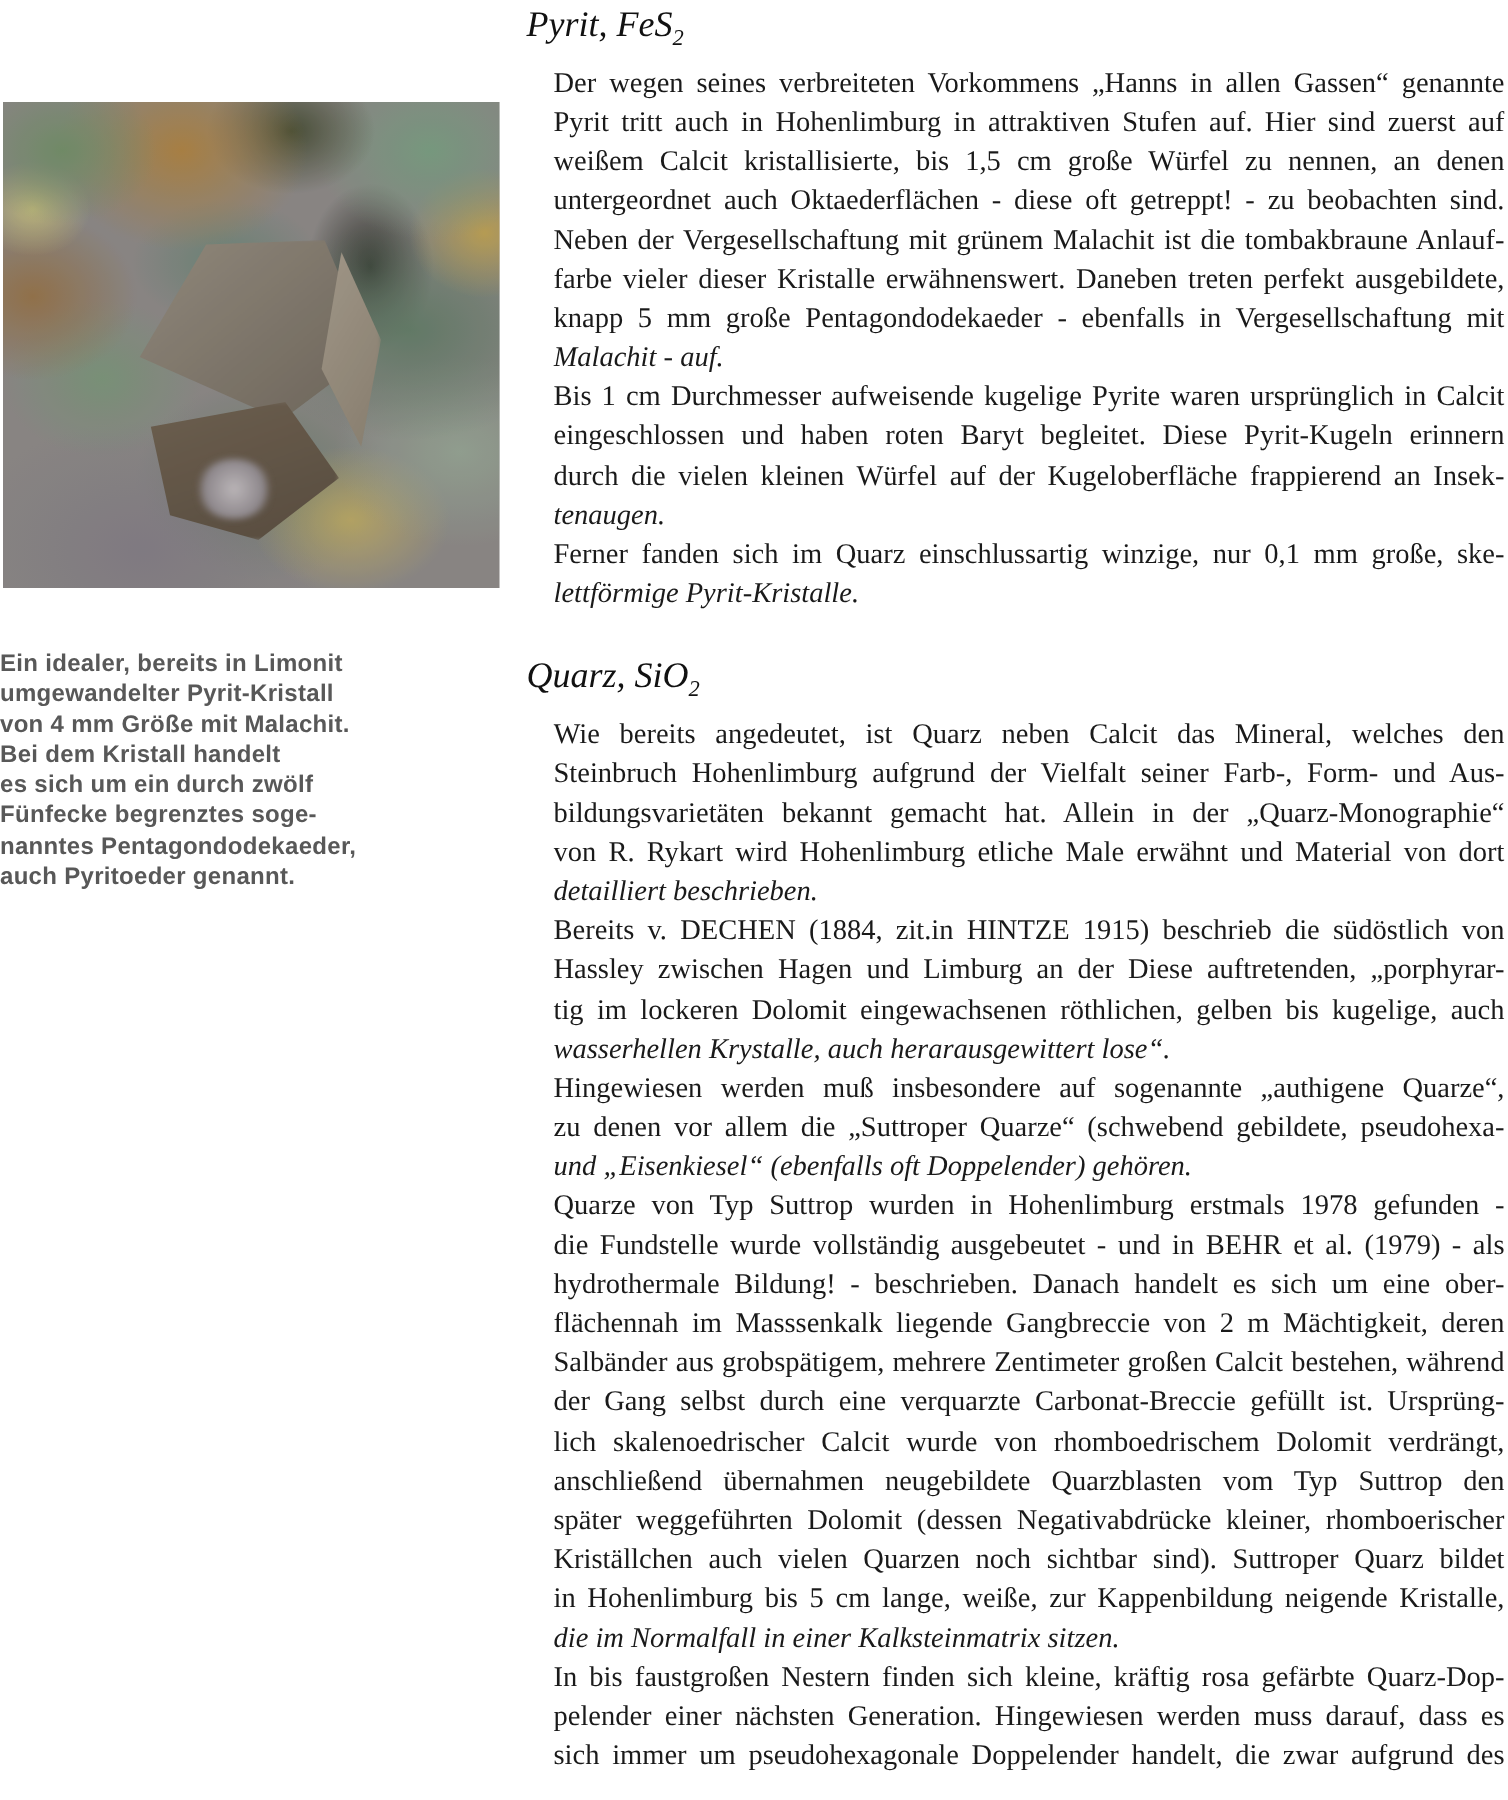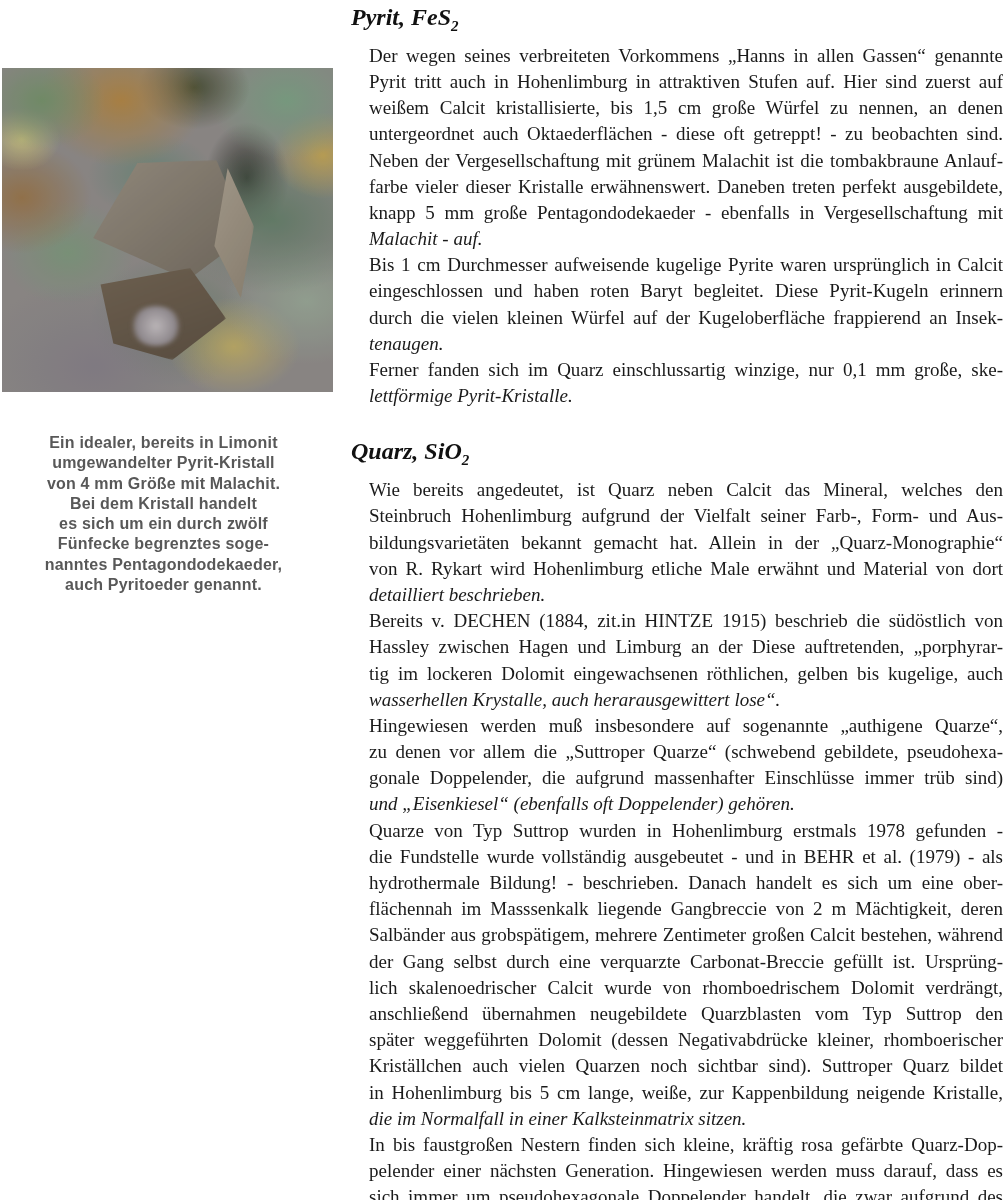--- a/index.html
+++ b/index.html
@@ -33,27 +33,27 @@
       clip-path:polygon(40% 0,100% 45%,70% 100%,10% 60%);
       background:linear-gradient(120deg,#a79c8c,#8a7f6f);filter:blur(1.5px);}
   .crystal-bottom{position:absolute;left:96px;top:200px;width:128px;height:92px;
       clip-path:polygon(2% 18%,72% 0,100% 55%,58% 100%,12% 82%);
       background:linear-gradient(160deg,#6b5c4b,#544739);filter:blur(1.5px);}
   .crystal-spot{position:absolute;left:128px;top:238px;width:52px;height:40px;border-radius:50%;
       background:radial-gradient(circle,#c4bec2 0%,#918a90 60%,transparent 75%);filter:blur(2px);}
   .photo-tint{position:absolute;inset:0;background:rgba(118,116,106,.12);}
 
   
-  .caption{position:absolute;left:0;top:433px;width:327px;text-align:center;
+  .caption{position:absolute;left:0;top:433px;width:327px;text-align:left;
       font-family:"Liberation Sans","DejaVu Sans",sans-serif;font-weight:bold;
       font-size:16px;line-height:20.3px;letter-spacing:.2px;color:#585858;}
 
   
   .col-right{position:absolute;left:351px;top:2px;width:652px;}
-  h2.h{margin:0;font-size:24px;line-height:30px;font-weight:700;font-style:italic;color:#111;}
+  h2.h{margin:0;font-size:24px;line-height:30px;font-weight:400;font-style:italic;color:#111;}
   h2.h .sub{font-size:15px;vertical-align:sub;font-style:italic;}
   .body{margin-top:2px;}
   .para{margin:0;}
   .line{height:26.2px;line-height:26.2px;overflow:hidden;
         text-align:justify;text-align-last:justify;font-size:19px;margin-left:18px;}
   .line.last{text-align-last:left;font-style:italic;}
   .sec2{margin-top:27px;}
 </style>
 </head>
 <body>
@@ -119,21 +119,20 @@
           </div>
           <div class="para">
             <div class="line">Bereits v. DECHEN (1884, zit.in HINTZE 1915) beschrieb die südöstlich von</div>
             <div class="line">Hassley zwischen Hagen und Limburg an der Diese auftretenden, „porphyrar-</div>
             <div class="line">tig im lockeren Dolomit eingewachsenen röthlichen, gelben bis kugelige, auch</div>
             <div class="line last">wasserhellen Krystalle, auch herarausgewittert lose“.</div>
           </div>
           <div class="para">
             <div class="line">Hingewiesen werden muß insbesondere auf sogenannte „authigene Quarze“,</div>
             <div class="line">zu denen vor allem die „Suttroper Quarze“ (schwebend gebildete, pseudohexa-</div>
-            <div class="line">gonale Doppelender, die aufgrund massenhafter Einschlüsse immer trüb sind)</div>
             <div class="line last">und „Eisenkiesel“ (ebenfalls oft Doppelender) gehören.</div>
           </div>
           <div class="para">
             <div class="line">Quarze von Typ Suttrop wurden in Hohenlimburg erstmals 1978 gefunden -</div>
             <div class="line">die Fundstelle wurde vollständig ausgebeutet - und in BEHR et al. (1979) - als</div>
             <div class="line">hydrothermale Bildung! - beschrieben. Danach handelt es sich um eine ober-</div>
             <div class="line">flächennah im Masssenkalk liegende Gangbreccie von 2 m Mächtigkeit, deren</div>
             <div class="line">Salbänder aus grobspätigem, mehrere Zentimeter großen Calcit bestehen, während</div>
             <div class="line">der Gang selbst durch eine verquarzte Carbonat-Breccie gefüllt ist. Ursprüng-</div>
             <div class="line">lich skalenoedrischer Calcit wurde von rhomboedrischem Dolomit verdrängt,</div>

